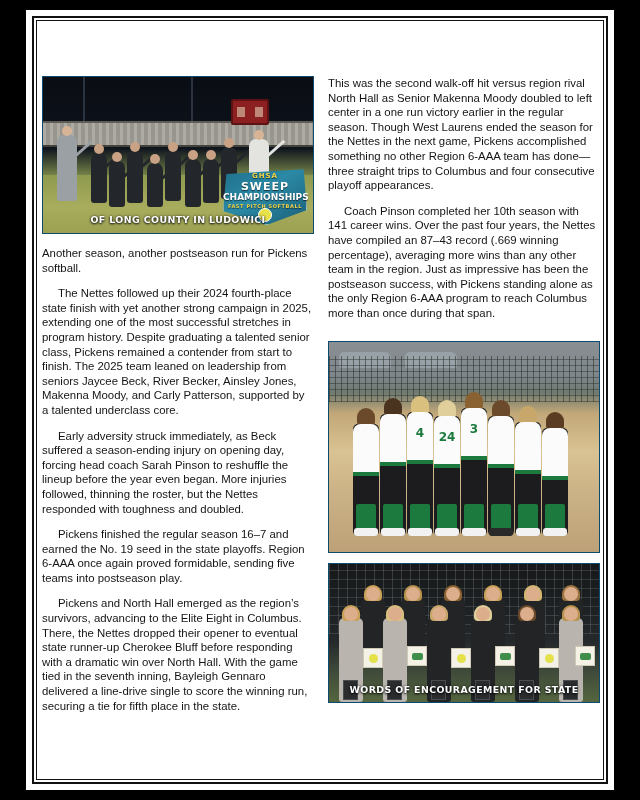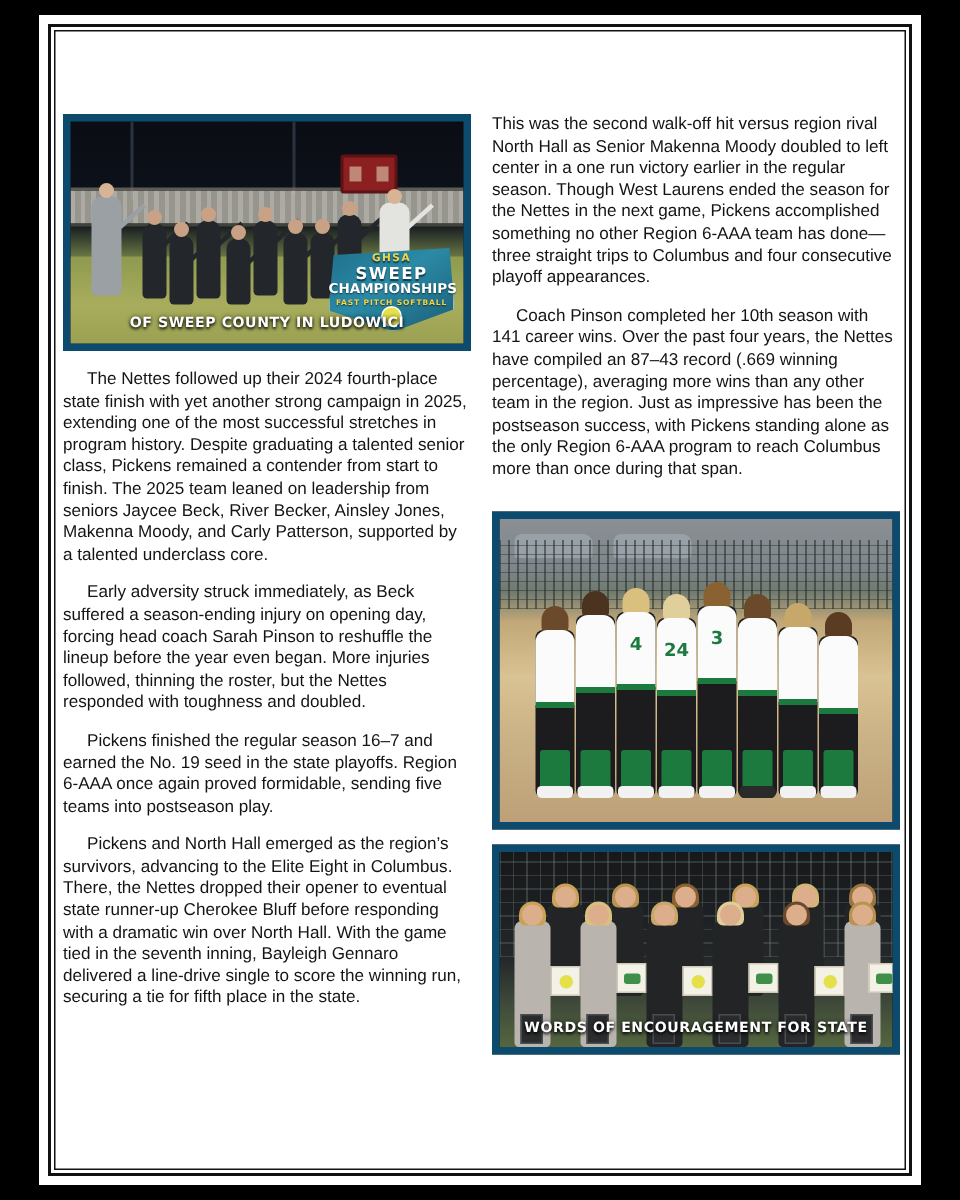--- a/index.html
+++ b/index.html
@@ -73,21 +73,21 @@
     line-height:14.6px;
     color:#141414;
     text-align:left;
     margin-bottom:11px;
   }
   p.indent{ text-indent:16px; }
 
   
   .photo{
     position:relative;
-    border:5px solid #0c4a6e;
+    border:1px solid #0c4a6e;
     overflow:hidden;
     background:#1a1a1a;
   }
   .photo.p1{ width:272px; height:158px; margin-bottom:12px; }
   .photo.p3{ width:272px; height:212px; margin-bottom:10px; }
   .photo.p4{ width:272px; height:140px; }
 
   .cap{
     position:absolute;
     left:0; right:0; bottom:0;
@@ -318,24 +318,25 @@
           <div class="ghsa">
             <div class="shield"></div>
             <div class="t t1">GHSA</div>
             <div class="t t2">SWEEP</div>
             <div class="t t3">CHAMPIONSHIPS</div>
             <div class="t t4">FAST PITCH SOFTBALL</div>
             <div class="ball"></div>
           </div>
 
           <div class="cap two">
-            <div>OF SWEEP COUNTY IN LUDOWICI</div>
+            <div>OF LONG COUNTY IN LUDOWICI</div>
           </div>
         </div>
 
+        <p class="body">Another season, another postseason run for Pickens softball.</p>
         <p class="body indent">The Nettes followed up their 2024 fourth-place state finish with yet another strong campaign in 2025, extending one of the most successful stretches in program history. Despite graduating a talented senior class, Pickens remained a contender from start to finish. The 2025 team leaned on leadership from seniors Jaycee Beck, River Becker, Ainsley Jones, Makenna Moody, and Carly Patterson, supported by a talented underclass core.</p>
         <p class="body indent">Early adversity struck immediately, as Beck suffered a season-ending injury on opening day, forcing head coach Sarah Pinson to reshuffle the lineup before the year even began. More injuries followed, thinning the roster, but the Nettes responded with toughness and doubled.</p>
         <p class="body indent">Pickens finished the regular season 16–7 and earned the No. 19 seed in the state playoffs. Region 6-AAA once again proved formidable, sending five teams into postseason play.</p>
         <p class="body indent">Pickens and North Hall emerged as the region’s survivors, advancing to the Elite Eight in Columbus. There, the Nettes dropped their opener to eventual state runner-up Cherokee Bluff before responding with a dramatic win over North Hall. With the game tied in the seventh inning, Bayleigh Gennaro delivered a line-drive single to score the winning run, securing a tie for fifth place in the state.</p>
       </div>
 
       <div class="col">
         <p class="body">This was the second walk-off hit versus region rival North Hall as Senior Makenna Moody doubled to left center in a one run victory earlier in the regular season. Though West Laurens ended the season for the Nettes in the next game, Pickens accomplished something no other Region 6-AAA team has done—three straight trips to Columbus and four consecutive playoff appearances.</p>
         <p class="body indent" style="margin-bottom:20px;">Coach Pinson completed her 10th season with 141 career wins. Over the past four years, the Nettes have compiled an 87–43 record (.669 winning percentage), averaging more wins than any other team in the region. Just as impressive has been the postseason success, with Pickens standing alone as the only Region 6-AAA program to reach Columbus more than once during that span.</p>
 

